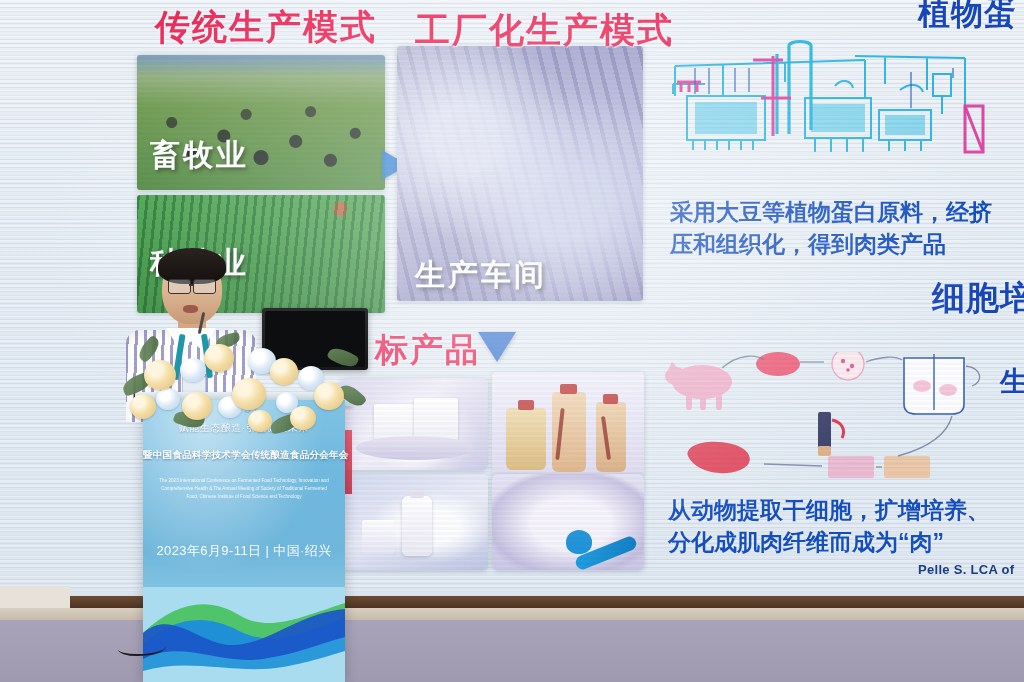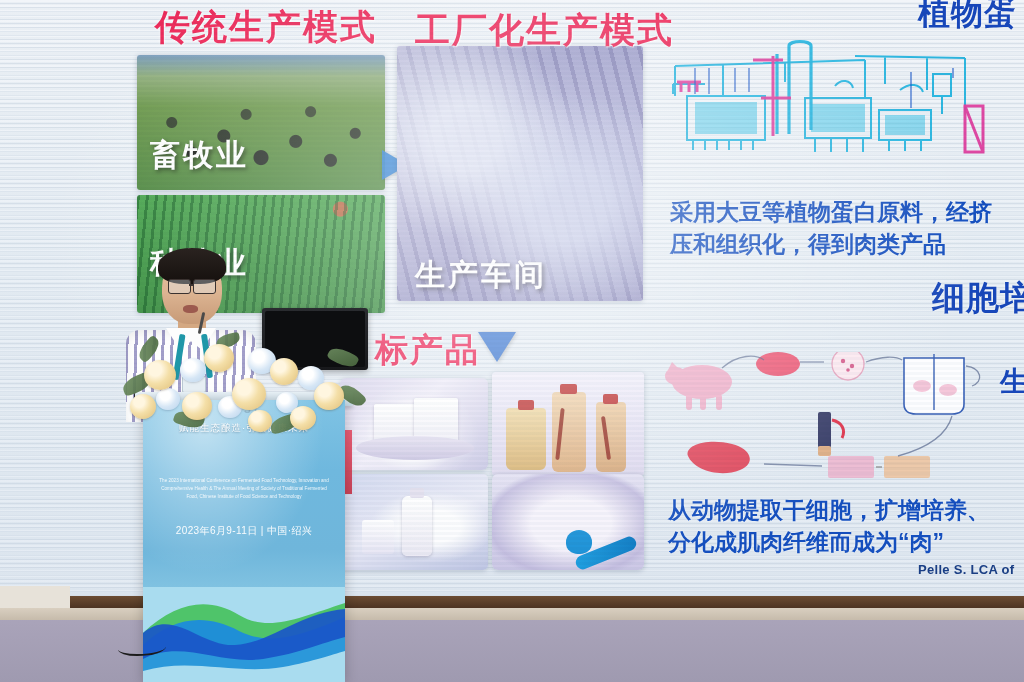--- a/index.html
+++ b/index.html
@@ -185,21 +185,21 @@
     position:absolute;left:0;bottom:0;width:100%;height:95px;overflow:hidden;
     background:#a9dcef;
   }
   .p-txt{position:absolute;width:100%;text-align:center;color:#fff;white-space:nowrap;}
   #p-tag{top:22px;font-size:9.5px;letter-spacing:1px;opacity:.96;
      text-shadow:0 1px 2px rgba(0,40,70,.4);}
   #p-title{top:48px;font-size:9.6px;font-weight:bold;line-height:1.55;
      letter-spacing:.2px;text-shadow:0 1px 2px rgba(0,40,70,.45);}
   #p-en{top:77px;font-size:4.6px;line-height:1.7;opacity:.88;padding:0 14px;
      width:calc(100% - 28px);white-space:normal;}
-  #p-date{top:124px;font-size:10px;letter-spacing:.4px;opacity:.95;}
+  #p-date{top:142px;font-size:13px;letter-spacing:.4px;opacity:.95;}
 
   
   #podium-top{
     position:absolute;left:135px;top:392px;width:218px;height:14px;
     background:linear-gradient(to bottom,#e9f2f7,#c2d6e2);border-radius:2px;
     box-shadow:0 2px 4px rgba(0,0,0,.2);
   }
 
   
   #flowers{position:absolute;left:120px;top:330px;width:250px;height:105px;}
@@ -438,20 +438,21 @@
     <div id="sp-badge"></div>
     <div id="sp-watch"></div>
     <div id="sp-mic"></div>
   </div>
 
   <div id="podium-top"></div>
   <div id="podium">
     <div id="podium-sky"></div>
     <div class="p-txt" id="p-tag">赋能生态酿造·引领健康未来</div>
     <div class="p-txt" id="p-title">
+      <div>暨中国食品科学技术学会传统酿造食品分会年会</div>
     </div>
     <div class="p-txt" id="p-en">The 2023 International Conference on Fermented Food Technology, Innovation and Comprehensive Health &amp; The Annual Meeting of Society of Traditional Fermented Food, Chinese Institute of Food Science and Technology</div>
     <div class="p-txt" id="p-date">2023年6月9-11日 | 中国·绍兴</div>
     <div id="podium-wave">
       <svg viewBox="0 0 202 95" preserveAspectRatio="none" style="width:100%;height:100%;">
         <path d="M0 46 C34 14 66 10 96 28 C126 46 158 30 202 16 L202 95 L0 95 Z" fill="#4fc46a"></path>
         <path d="M0 58 C30 30 62 26 96 44 C128 60 160 48 202 30 L202 95 L0 95 Z" fill="#1f8fd6"></path>
         <path d="M0 46 C30 20 58 60 92 58 C128 56 156 26 202 22 L202 95 L0 95 Z" fill="#1a56c8" opacity="0.92"></path>
         <path d="M0 72 C38 52 76 78 120 72 C158 66 178 56 202 50 L202 95 L0 95 Z" fill="#2e9fdc" opacity="0.9"></path>
         <path d="M0 84 C46 70 92 88 140 80 C172 74 188 68 202 64 L202 95 L0 95 Z" fill="#a9dcef"></path>

